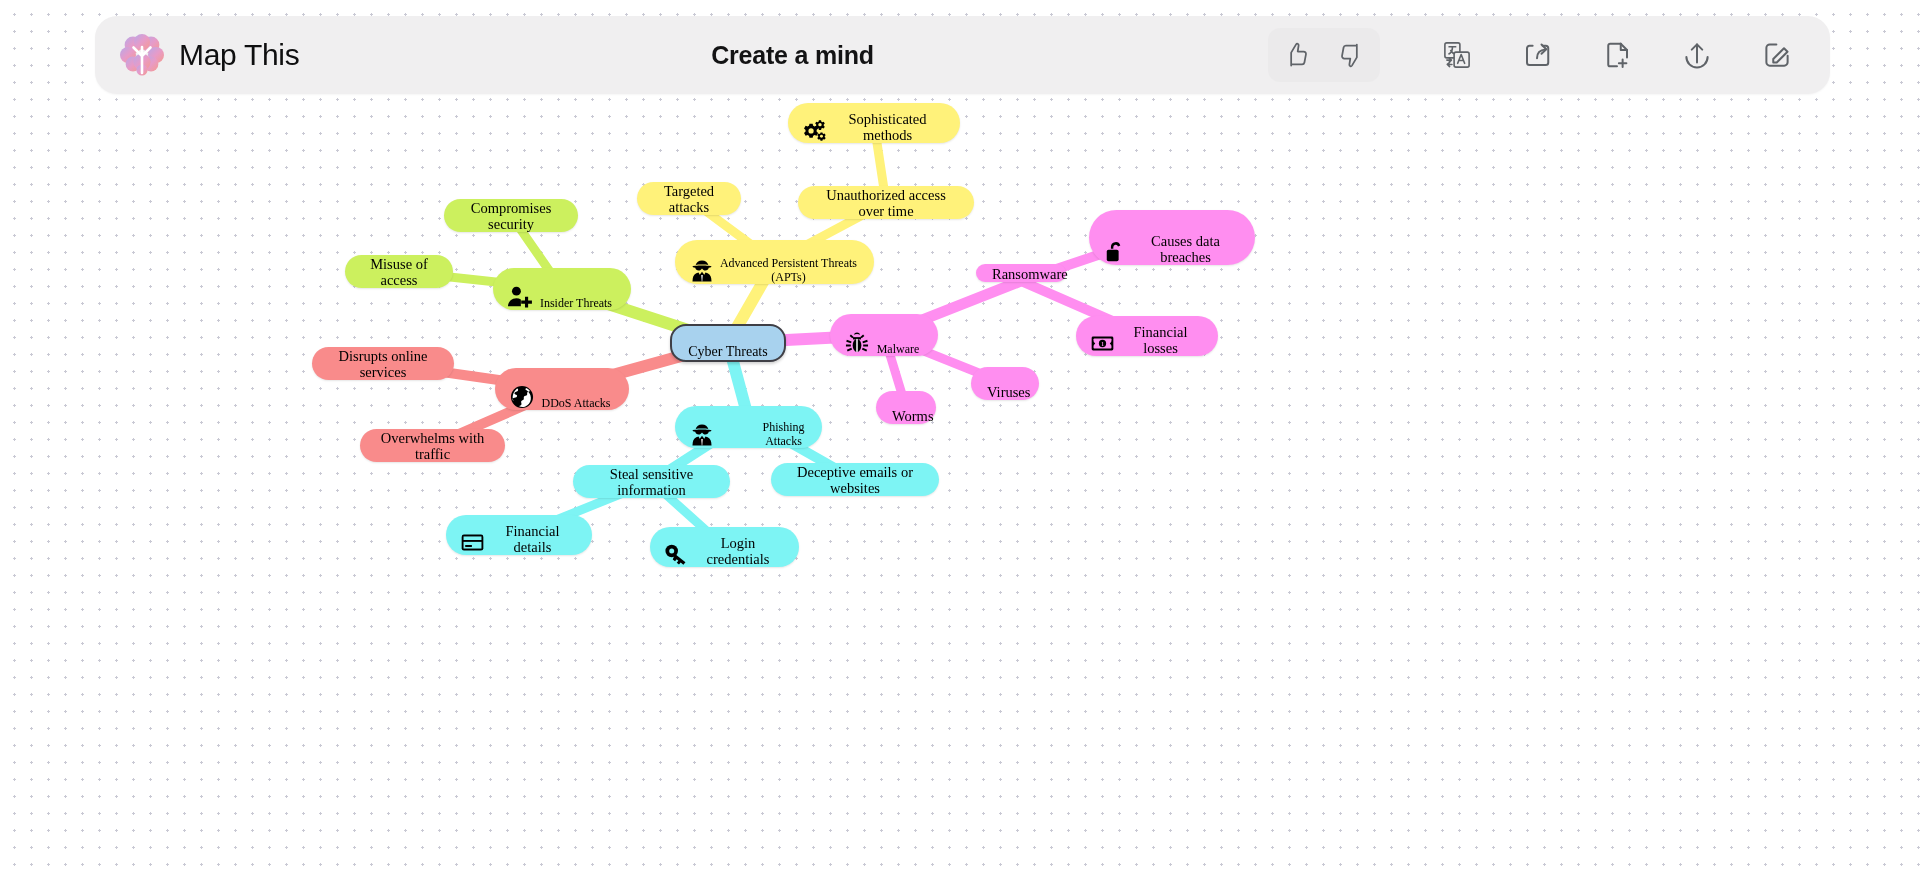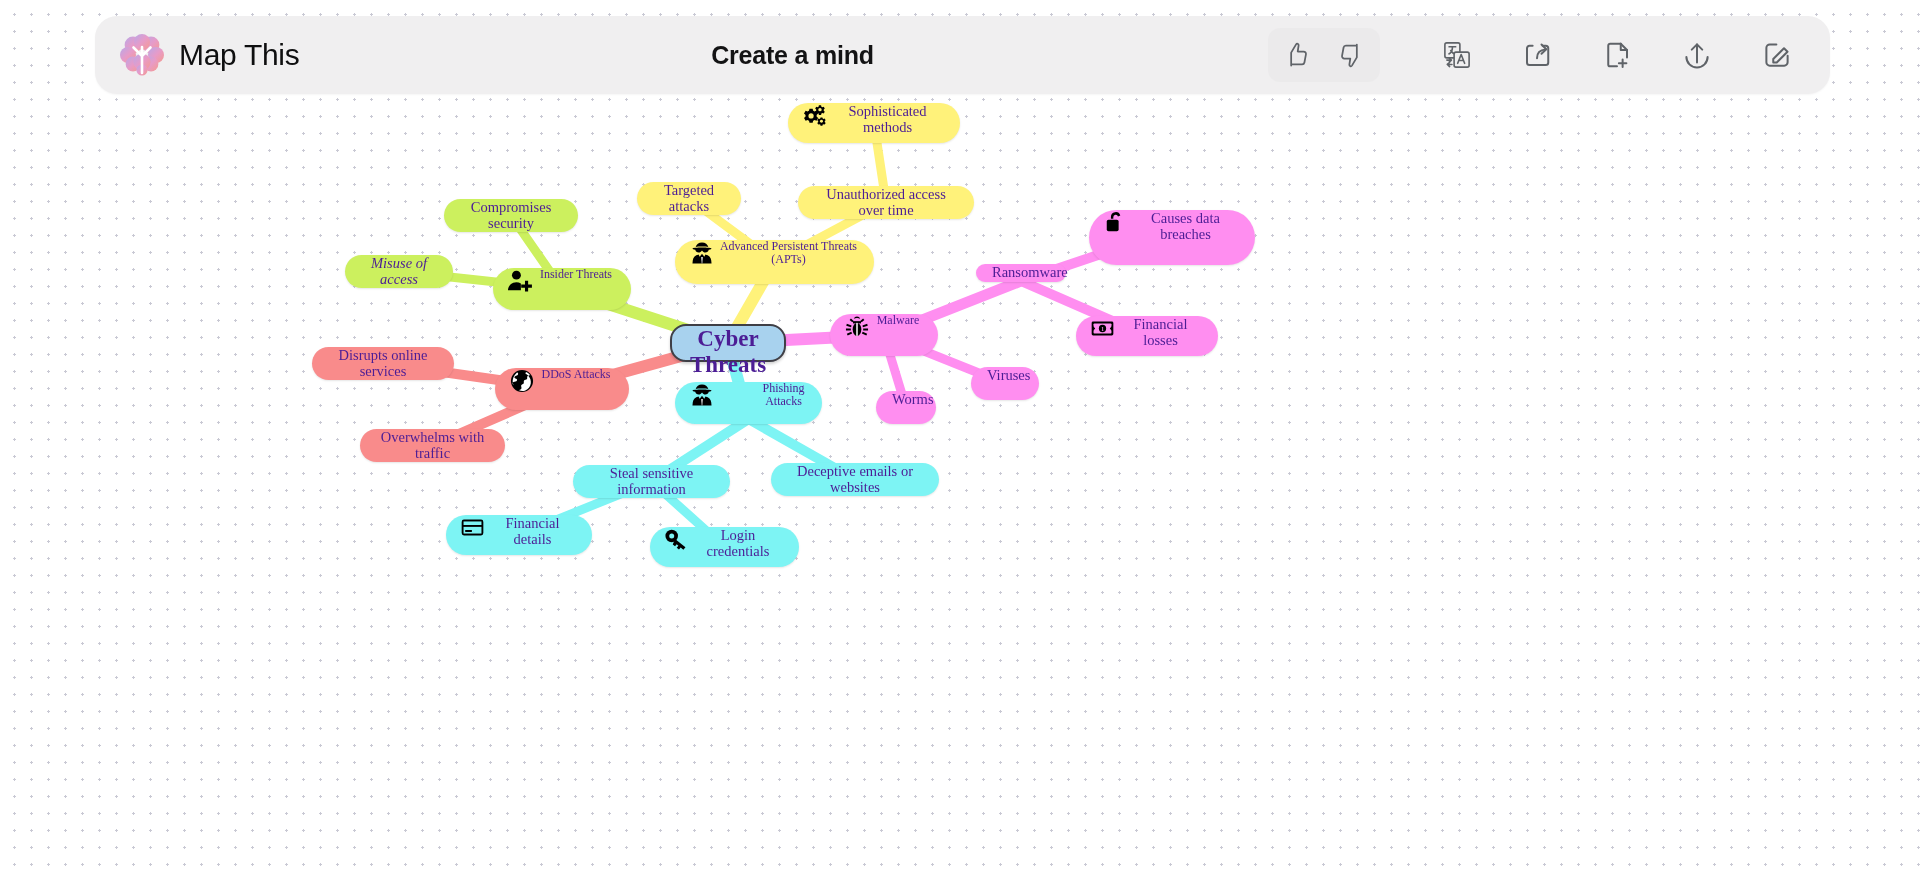--- a/index.html
+++ b/index.html
@@ -88,24 +88,24 @@
   #map {
     position: absolute;
     left: 0; top: 98px;
     width: 1920px; height: 740px;
   }
   #edges { position: absolute; left:0; top:0; width:1920px; height:740px; }
 
   .node {
     position: absolute;
     display: flex;
-    align-items: flex-start;
+    align-items: flex-end;
     border-radius: 999px;
     font-family: "Liberation Serif", serif;
-    color: #4c1d95;
+    color: #000000;
     white-space: nowrap;
     z-index: 5;
     cursor: pointer;
     box-shadow: 0 1px 2px rgba(0,0,0,0.10);
   }
   .node .node-label {
     flex: 1 1 auto;
     text-align: center;
     line-height: 1.12;
     white-space: pre-line;
@@ -117,22 +117,22 @@
     margin-right: 2px;
   }
   .node.has-icon .node-label { padding-right: 14px; }
   .node.no-icon .node-label { padding: 0 16px; }
 
   
   .node.root {
     background: #a8d2ee;
     border: 2px solid #3f3f46;
     border-radius: 16px;
-    font-weight: bold;
-    font-size: 23px;
+    font-weight: normal;
+    font-size: 14px;
     box-shadow: 0 2px 3px rgba(0,0,0,0.18);
   }
 
   
   .c-pink   { background: #ff8ef0; }
   .c-yellow { background: #fff27a; }
   .c-green  { background: #ccf05e; }
   .c-red    { background: #f98b8b; }
   .c-cyan   { background: #7df4f4; }
 
@@ -349,38 +349,38 @@
           <span class="node-icon">
             <svg width="26" height="26" viewBox="0 0 24 24">
               <use href="#ic-userplus"></use>
             </svg>
           </span>
           <span class="node-label">Insider Threats</span>
         </div>
         <div class="node c-green lv2 no-icon" style="left: 444px; top: 101px; width: 134px; height: 33px;">
           <span class="node-label">Compromises security</span>
         </div>
-        <div class="node c-green lv2 no-icon" style="left: 345px; top: 157px; width: 108px; height: 33px; font-style: italic;">
+        <div class="node c-green lv2 no-icon" style="left: 345px; top: 157px; width: 108px; height: 33px;">
           <span class="node-label">Misuse of access</span>
         </div>
         <div class="node c-red lv1 has-icon" style="left: 495px; top: 270px; width: 134px; height: 42px;">
           <span class="node-icon">
             <svg width="26" height="26" viewBox="0 0 24 24">
               <use href="#ic-globe"></use>
             </svg>
           </span>
           <span class="node-label">DDoS Attacks</span>
         </div>
         <div class="node c-red lv2 no-icon" style="left: 312px; top: 249px; width: 142px; height: 33px;">
           <span class="node-label">Disrupts online services</span>
         </div>
         <div class="node c-red lv2 no-icon" style="left: 360px; top: 331px; width: 145px; height: 33px;">
           <span class="node-label">Overwhelms with traffic</span>
         </div>
-        <div class="node c-cyan lv1 has-icon" style="left: 675px; top: 284px; width: 147px; height: 42px; gap: 42px;">
+        <div class="node c-cyan lv1 has-icon" style="left: 675px; top: 308px; width: 147px; height: 42px; gap: 42px;">
           <span class="node-icon">
             <svg width="26" height="26" viewBox="0 0 24 24">
               <use href="#ic-spy"></use>
             </svg>
           </span>
           <span class="node-label">Phishing Attacks</span>
         </div>
         <div class="node c-cyan lv2 no-icon" style="left: 573px; top: 367px; width: 157px; height: 33px;">
           <span class="node-label">Steal sensitive information</span>
         </div>

